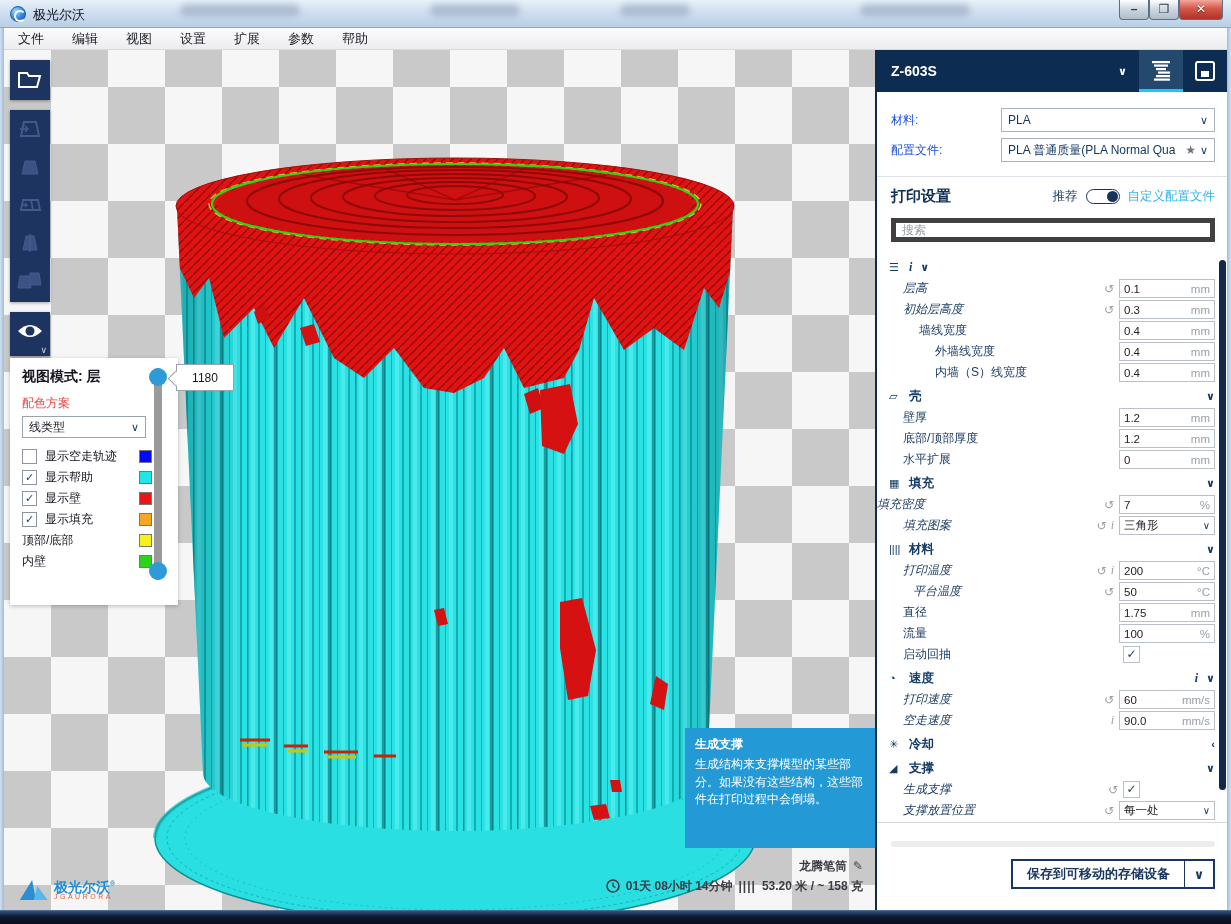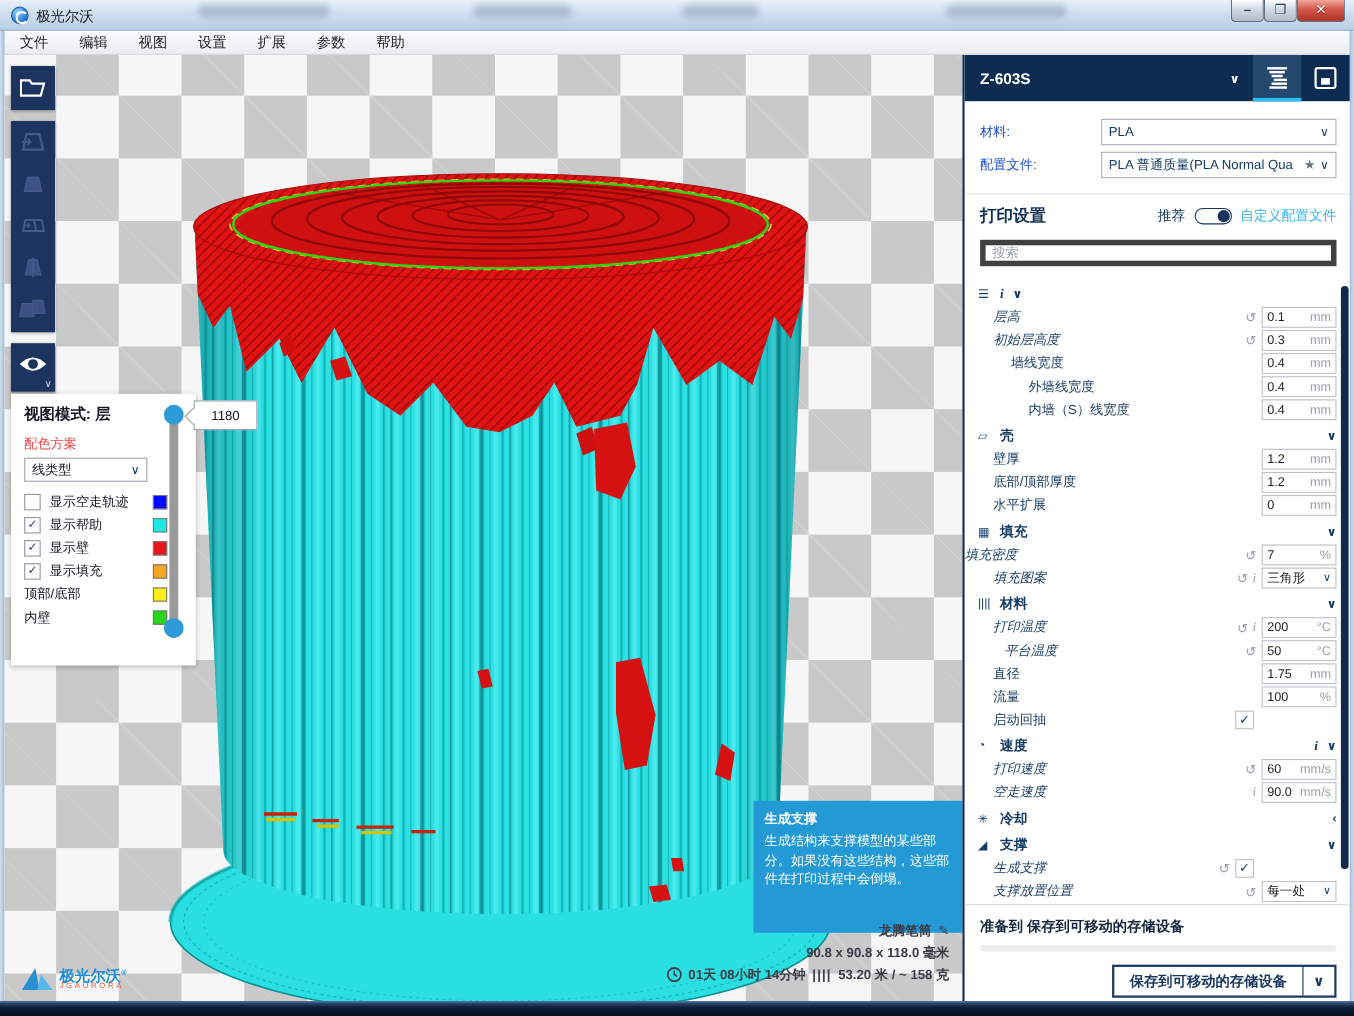--- a/index.html
+++ b/index.html
@@ -51,21 +51,21 @@
   .tbox.tools { top:60px; width:40px; height:192px; display:flex; flex-direction:column; }
   .tbox.view { top:262px; width:40px; height:44px; }
   .tool { width:40px; height:38px; display:flex; align-items:center; justify-content:center; }
   .eye-chevron { position:absolute; right:3px; bottom:1px; color:#cfd8e6; font-size:9px; }
 
   
   .view-panel { position:absolute; left:6px; top:308px; width:168px; height:247px;
     background:#fff; box-shadow:0 1px 4px rgba(0,0,0,.25); padding:10px 12px; }
   .vp-title { font-size:14px; font-weight:bold; color:#15151f; }
   .vp-scheme { font-size:12px; color:#ef4444; margin-top:9px; }
-  .vp-select { margin-top:4px; width:112px; height:22px; border:1px solid #9aa2ad;
+  .vp-select { margin-top:4px; width:124px; height:22px; border:1px solid #9aa2ad;
     display:flex; align-items:center; font-size:12px; color:#15151f; padding:0 6px;
     justify-content:space-between; background:#fff; }
   .vp-rows { margin-top:8px; }
   .vp-row { display:flex; align-items:center; height:21px; font-size:12px; color:#15151f; }
   .vp-check { width:15px; height:15px; border:1px solid #8d949e; margin-right:8px;
     font-size:11px; line-height:13px; text-align:center; color:#2b415f; background:#fff; }
   .vp-label { flex:1; }
   .vp-swatch { width:13px; height:13px; border:1px solid #777; margin-right:14px; }
 
   
@@ -142,21 +142,21 @@
     font-size:12.5px; font-weight:bold; color:#143a66; margin-top:2px; }
   .shead .sicon { width:20px; color:#143a66; font-size:11px; font-weight:normal; }
   .shead .sname { flex:1; }
   .shead .hicons { display:flex; gap:8px; color:#143a66; align-items:center; }
   .info-i { font-family:"Liberation Serif","DejaVu Serif",serif; font-style:italic; font-size:12px; }
   .srow { display:flex; align-items:center; height:21px; padding-right:12px; font-size:12px; color:#1c3c64; }
   .srow .lbl { flex:1; white-space:nowrap; overflow:hidden; }
   .srow .lbl.mod { font-style:italic; }
   .srow .pre { display:flex; gap:4px; align-items:center; margin-right:5px; color:#9aa0a8; }
   .reset-ic { color:#9aa0a8; font-size:12px; }
-  .vbox { width:68px; height:19px; border:1px solid #b9c0c8; background:#fff; display:flex;
+  .vbox { width:96px; height:19px; border:1px solid #b9c0c8; background:#fff; display:flex;
     align-items:center; padding:0 4px; font-size:11.5px; color:#222; }
   .vbox .val { flex:1; }
   .vbox .unit { color:#9aa0a8; }
   .vbox .selchev { color:#163a63; font-size:10px; }
   .cbox { width:17px; height:17px; border:1px solid #b9c0c8; background:#fff; text-align:center;
     line-height:15px; font-size:12px; color:#1c3c64; }
   .cbox-wrap { width:92px; }
   .scrollbar { position:absolute; right:1px; top:10px; width:7px; height:530px;
     background:#13294a; border-radius:4px; }
 
@@ -375,21 +375,20 @@
   <div class="tooltip">
     <div class="tt-title">生成支撑</div>
     <div>生成结构来支撑模型的某些部分。如果没有这些结构，这些部件在打印过程中会倒塌。</div>
   </div>
 
   <div class="vinfo">
     <div class="row">
       <span>龙腾笔筒</span>
       <span class="mini-icon">✎</span>
     </div>
-    <div class="row">90.8 x 90.8 x 118.0 毫米</div>
     <div class="row">
       <svg width="14" height="14" viewBox="0 0 14 14">
         <circle cx="7" cy="7" r="6" fill="none" stroke="#3c3c46" stroke-width="1.6"></circle>
         <path d="M7,3.5 V7 L9.5,8.5" stroke="#3c3c46" stroke-width="1.4" fill="none"></path>
       </svg>
       <span>01天 08小时 14分钟</span>
       <span class="filament-glyph">||||</span>
       <span>53.20 米 / ~ 158 克</span>
     </div>
   </div>
@@ -691,21 +690,20 @@
           </div>
         </div>
         <div class="srow">
           <div class="pre"></div>
         </div>
       </div>
     <div class="scrollbar"></div>
   </div>
 
   <div class="rp-status">
-    <div class="status-heading">准备到 保存到可移动的存储设备</div>
     <div class="progress"></div>
     <div class="action-row">
       <div class="save-btn">
         <div class="save-main">保存到可移动的存储设备</div>
         <div class="save-chev">∨</div>
       </div>
     </div>
   </div>
 </div>
 

